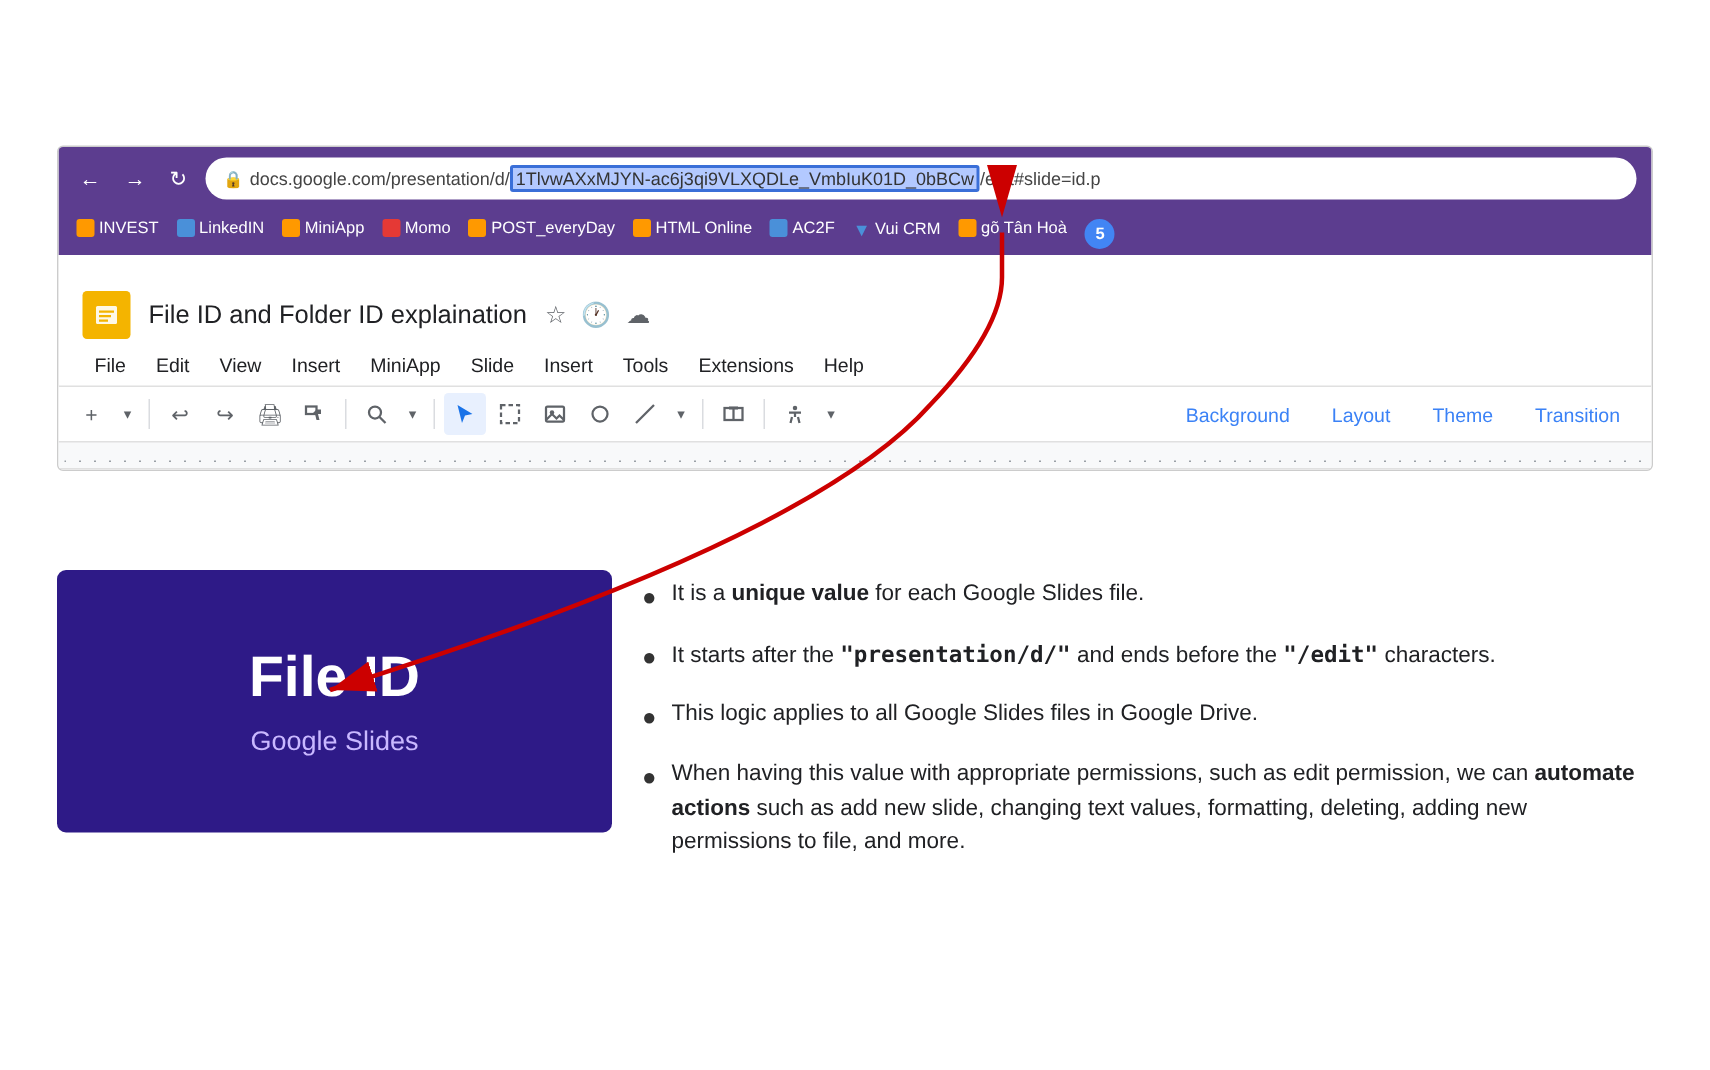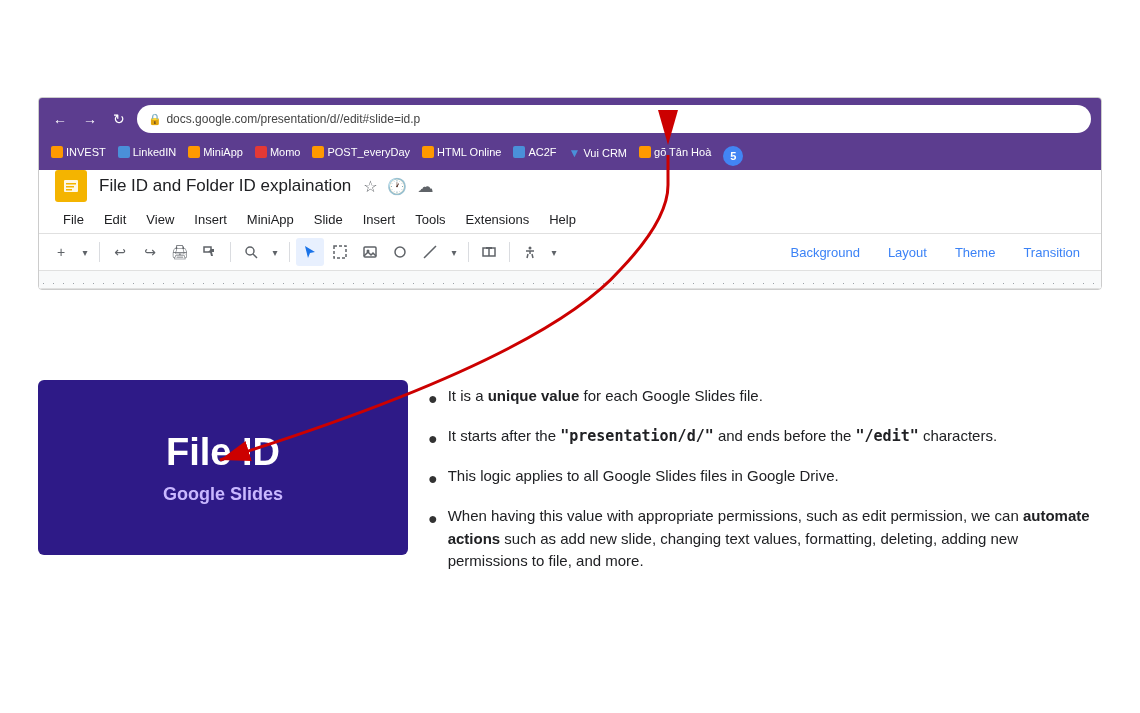--- a/index.html
+++ b/index.html
@@ -88,21 +88,21 @@
     .bk-red { background: #e53935; }
 
     
     .slides-header {
       background: #fff;
       border-bottom: 1px solid #e0e0e0;
     }
 
     
     .slides-title-bar {
-      padding: 0 16px 4px 16px;
+      padding: 24px 16px 4px 16px;
       display: flex;
       align-items: center;
       gap: 12px;
     }
     .slides-icon {
       width: 32px;
       height: 32px;
       background: #f4b400;
       border-radius: 3px;
       display: flex;
@@ -210,21 +210,21 @@
     }
     .file-id-title {
       color: #fff;
       font-size: 38px;
       font-weight: bold;
       margin-bottom: 10px;
     }
     .file-id-subtitle {
       color: #c9b8ff;
       font-size: 18px;
-      font-weight: 700;
+      font-weight: 400;
     }
 
     
     .bullet-list {
       flex: 1;
       padding-top: 5px;
     }
     .bullet-item {
       display: flex;
       gap: 10px;
@@ -283,20 +283,21 @@
 
 <div class="browser-window">
 
   <div class="browser-nav">
     <button class="nav-btn">←</button>
     <button class="nav-btn">→</button>
     <button class="nav-btn">↻</button>
     <div class="address-bar">
       <span class="lock-icon">🔒</span>
       <span class="url-text">docs.google.com/presentation/d/</span>
+        <span class="url-text url-highlight">1TlvwAXxMJYN-ac6j3qi9VLXQDLe_VmbIuK01D_0bBCw</span>
         <span class="url-text">/edit#slide=id.p</span>
     </div>
   </div>
 
   <div class="bookmarks-bar">
     <div class="bookmark-item">
       <span class="bookmark-icon bk-orange"></span>
       <span>INVEST</span>
     </div>
     <div class="bookmark-item">

